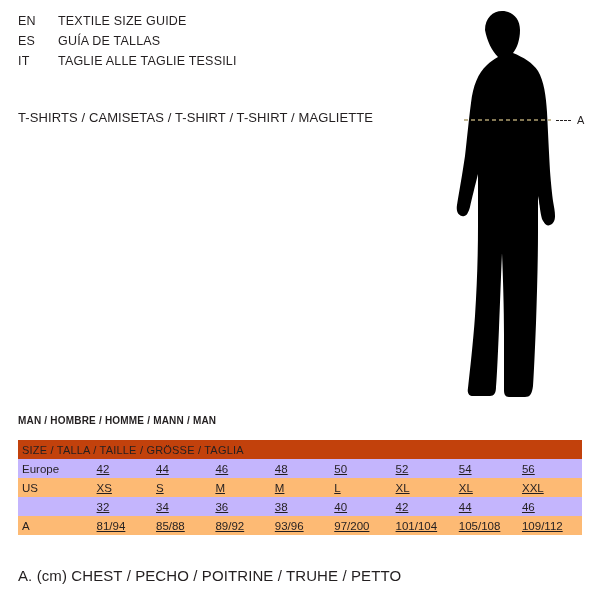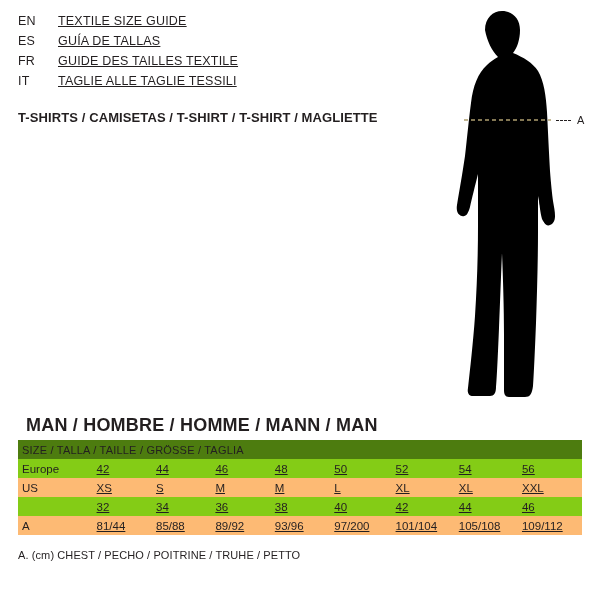--- a/index.html
+++ b/index.html
@@ -34,30 +34,28 @@
     height: 20px;
     font-size: 12.5px;
     letter-spacing: 0.2px;
   }
   .lang-code {
     width: 40px;
     flex: 0 0 40px;
   }
   .lang-text {
     flex: 1 1 auto;
-    text-decoration: underline;
   }
 
   
   .cat-block {
     position: absolute;
     left: 18px;
     top: 110px;
     width: 400px;
-    font-weight: bold;
   }
   .cat-line {
     font-size: 13px;
     height: 22px;
     letter-spacing: 0.1px;
   }
 
   
   .figure-wrap {
     position: absolute;
@@ -77,84 +75,80 @@
     position: absolute;
     left: 151px;
     top: 112px;
     width: 15px;
     border-top: 1px dashed #231f20;
   }
 
   
   .man-title {
     position: absolute;
-    left: 26px;
+    left: 18px;
     top: 415px;
-    font-size: 18px;
+    font-size: 10px;
     font-weight: bold;
     letter-spacing: 0.2px;
   }
   table.size-table {
     position: absolute;
     left: 18px;
     top: 440px;
     width: 564px;
     border-collapse: collapse;
     font-size: 11.5px;
   }
   table.size-table td {
     padding: 0;
     height: 19px;
     vertical-align: middle;
   }
   .row-head td {
-    background: #4d7c0f;
+    background: #c2410c;
     font-size: 11px;
     letter-spacing: 0.2px;
   }
   .row-alt td {
-    background: #84cc16;
+    background: #c4b5fd;
   }
   .row-plain td {
     background: #fdba74;
   }
   .col-label {
     width: 86px;
     padding-left: 4px !important;
   }
   .cell {
     width: 68px;
     padding-left: 3px !important;
     text-decoration: underline;
   }
   .footnote {
     position: absolute;
     left: 18px;
-    top: 549px;
-    font-size: 11px;
+    top: 567px;
+    font-size: 15px;
     letter-spacing: 0.1px;
   }
 </style>
 </head>
 <body>
 
 <div class="page">
 
   <div class="lang-block">
     <div class="lang-row">
       <span class="lang-code">EN</span>
       <span class="lang-text">TEXTILE SIZE GUIDE</span>
     </div>
     <div class="lang-row">
       <span class="lang-code">ES</span>
       <span class="lang-text">GUÍA DE TALLAS</span>
-    </div>
-    <div class="lang-row">
-      <span class="lang-code">FR</span>
-      <span class="lang-text">GUIDE DES TAILLES TEXTILE</span>
     </div>
     <div class="lang-row">
       <span class="lang-code">IT</span>
       <span class="lang-text">TAGLIE ALLE TAGLIE TESSILI</span>
     </div>
   </div>
 
   <div class="cat-block">
     <div class="cat-line">T-SHIRTS / CAMISETAS / T-SHIRT / T-SHIRT / MAGLIETTE</div>
   </div>
@@ -251,21 +245,21 @@
         <td class="cell">34</td>
         <td class="cell">36</td>
         <td class="cell">38</td>
         <td class="cell">40</td>
         <td class="cell">42</td>
         <td class="cell">44</td>
         <td class="cell">46</td>
       </tr>
       <tr class="row-plain">
         <td class="col-label">A</td>
-        <td class="cell">81/44</td>
+        <td class="cell">81/94</td>
         <td class="cell">85/88</td>
         <td class="cell">89/92</td>
         <td class="cell">93/96</td>
         <td class="cell">97/200</td>
         <td class="cell">101/104</td>
         <td class="cell">105/108</td>
         <td class="cell">109/112</td>
       </tr>
     </tbody>
   </table>

